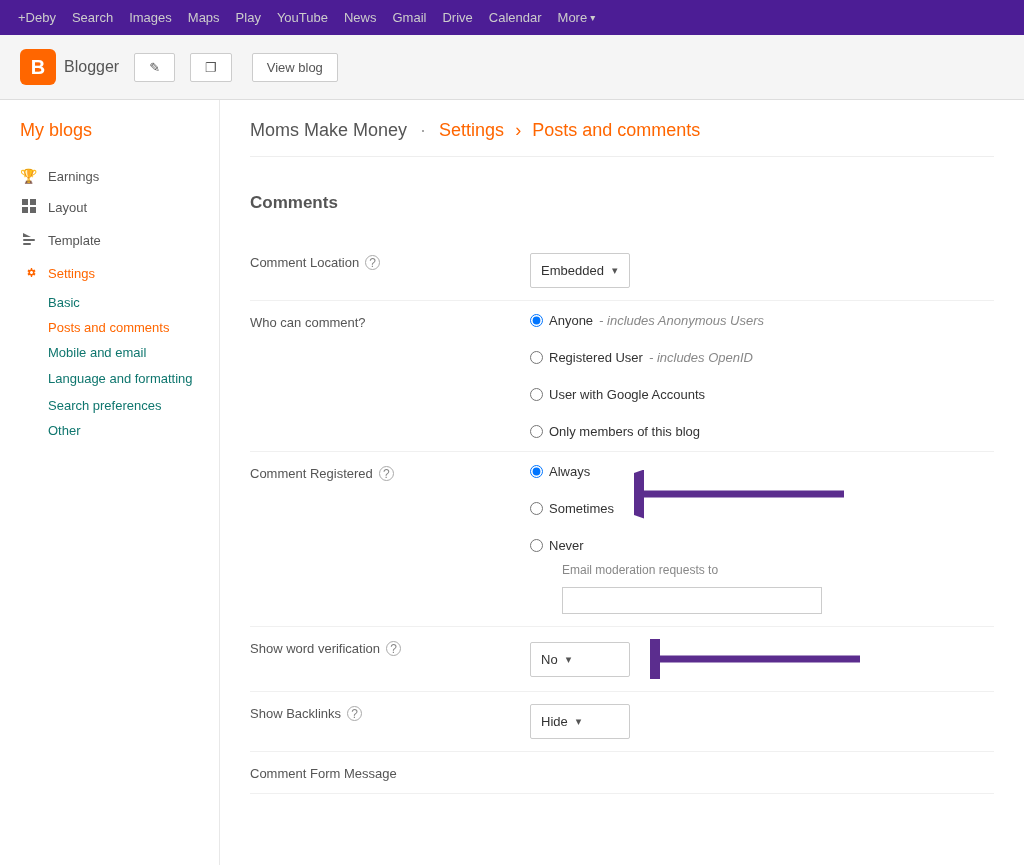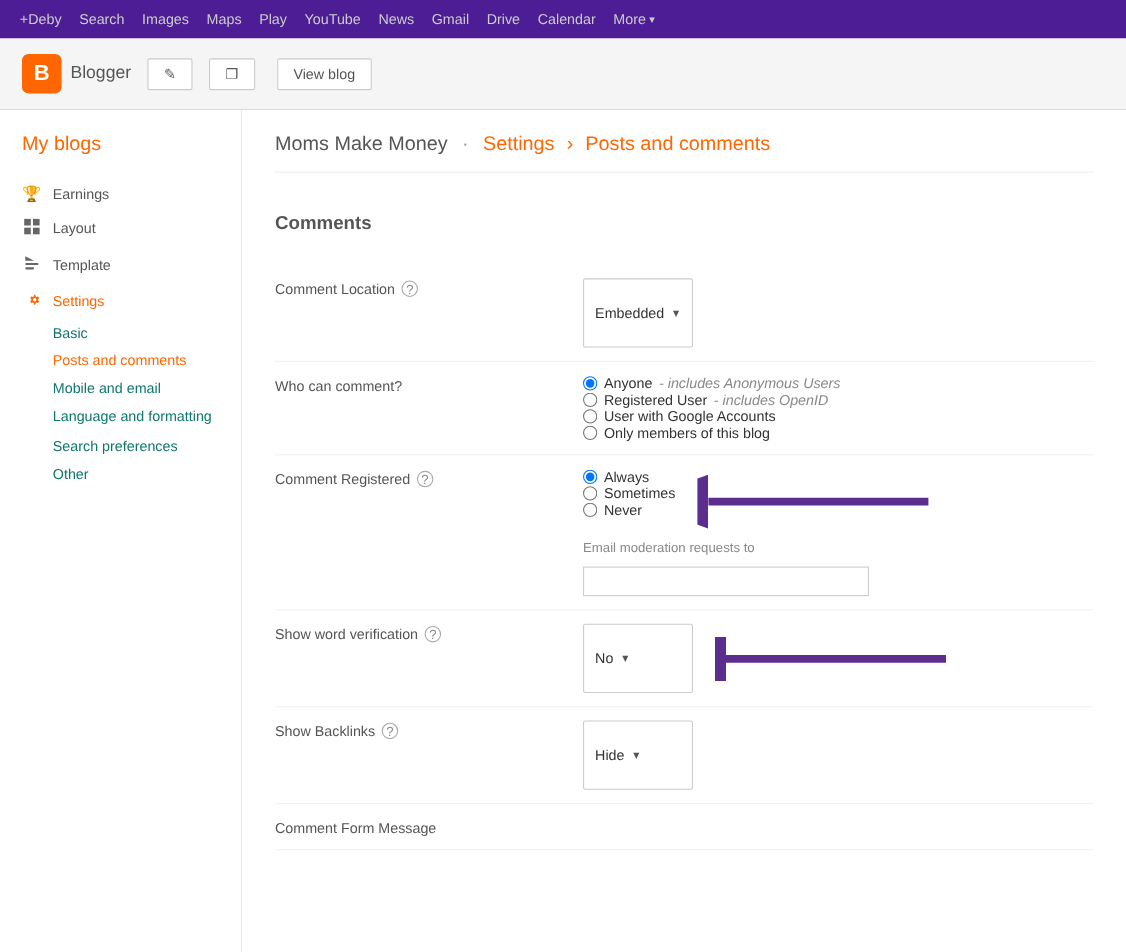--- a/index.html
+++ b/index.html
@@ -186,37 +186,37 @@
     .setting-control {
       flex: 1;
       position: relative;
     }
 
     
     .dropdown-btn {
       background: white;
       border: 1px solid #ccc;
       border-radius: 2px;
-      padding: 23px 10px;
+      padding: 9px 10px;
       cursor: pointer;
       font-size: 13px;
       color: #333;
       display: inline-flex;
       align-items: center;
       gap: 8px;
       min-width: 100px;
     }
     .dropdown-btn::after {
       content: '▾';
       font-size: 11px;
       color: #555;
     }
 
     
-    .radio-group { display: flex; flex-direction: column; gap: 0; }
+    .radio-group { display: flex; flex-direction: column; gap: 22px; }
     .radio-option {
       display: flex;
       align-items: center;
       gap: 6px;
       font-size: 13px;
       color: #333;
     }
     .radio-option input[type="radio"] { cursor: pointer; }
     .radio-option .italic-desc { color: #888; font-style: italic; }
 
@@ -391,21 +391,21 @@
 
           <svg width="220" height="50" viewBox="0 0 220 50" style="margin-left:20px; margin-top:5px;">
             <defs>
               <marker id="arrowhead1" markerWidth="10" markerHeight="7" refX="0" refY="3.5" orient="auto">
                 <polygon points="0 0, 10 3.5, 0 7" fill="#5b2d8e"></polygon>
               </marker>
             </defs>
             <line x1="210" y1="25" x2="10" y2="25" stroke="#5b2d8e" stroke-width="7" marker-end="url(#arrowhead1)"></line>
           </svg>
         </div>
-        <div style="margin-top:10px;">
+        <div style="margin-top:10px;margin-left:32px;">
           <div style="color:#888; font-size:12px; margin-bottom:5px;">Email moderation requests to</div>
           <input type="text" class="email-input" value="" style="">
         </div>
       </div>
     </div>
 
     <div class="setting-row">
       <div class="setting-label">
         <span>Show word verification</span>
         <span class="help-icon">?</span>

